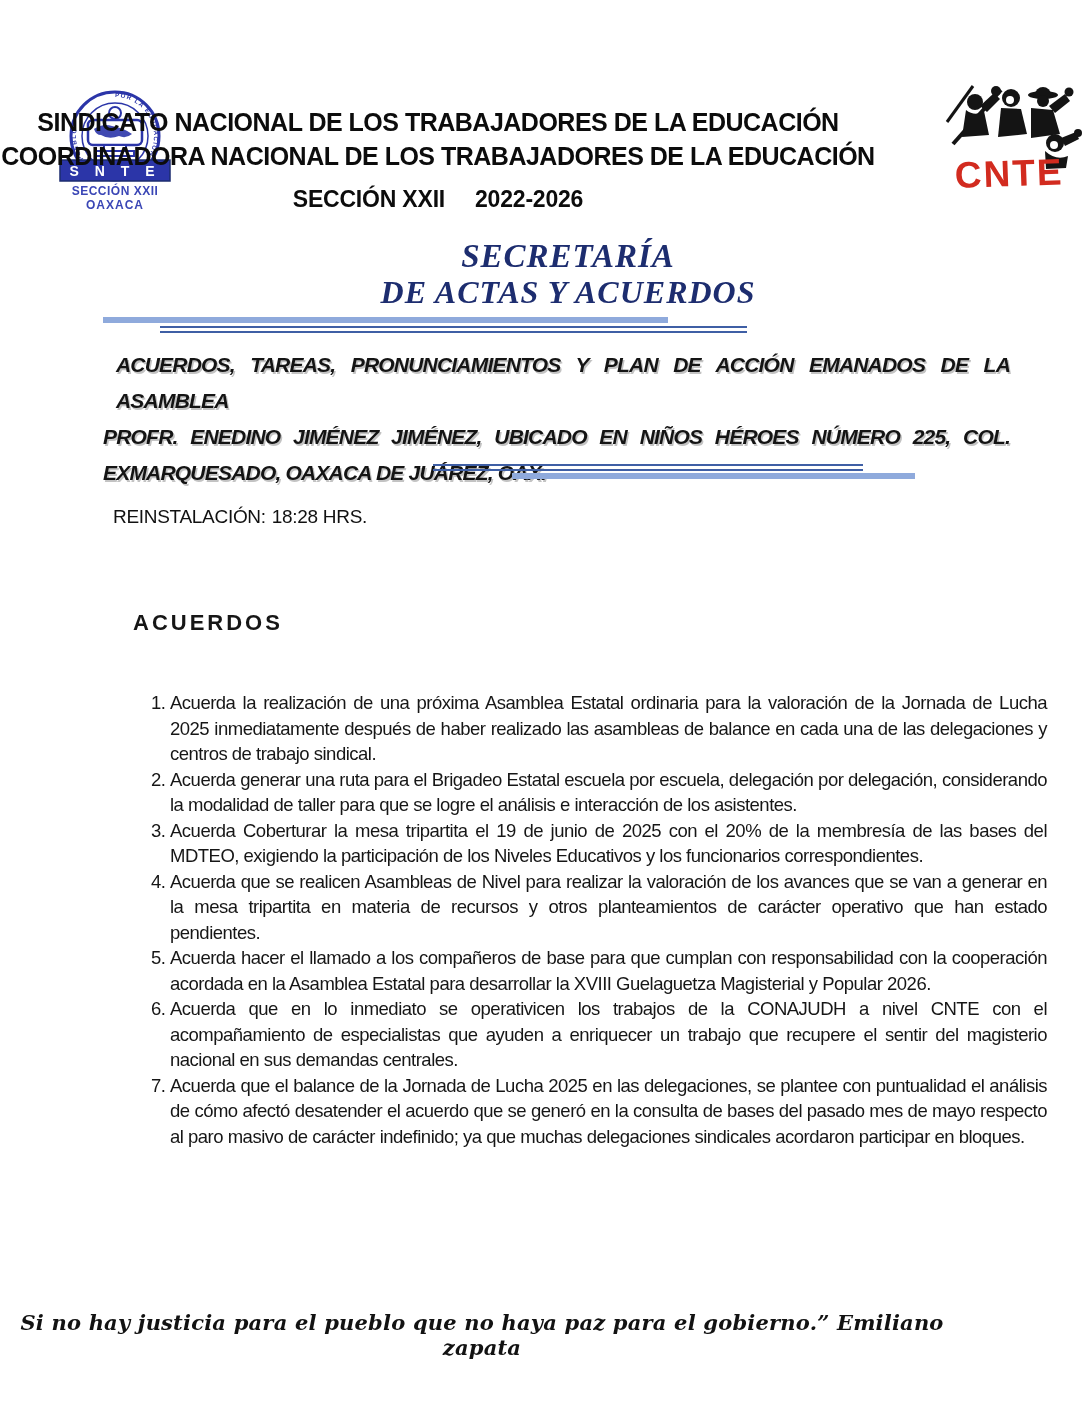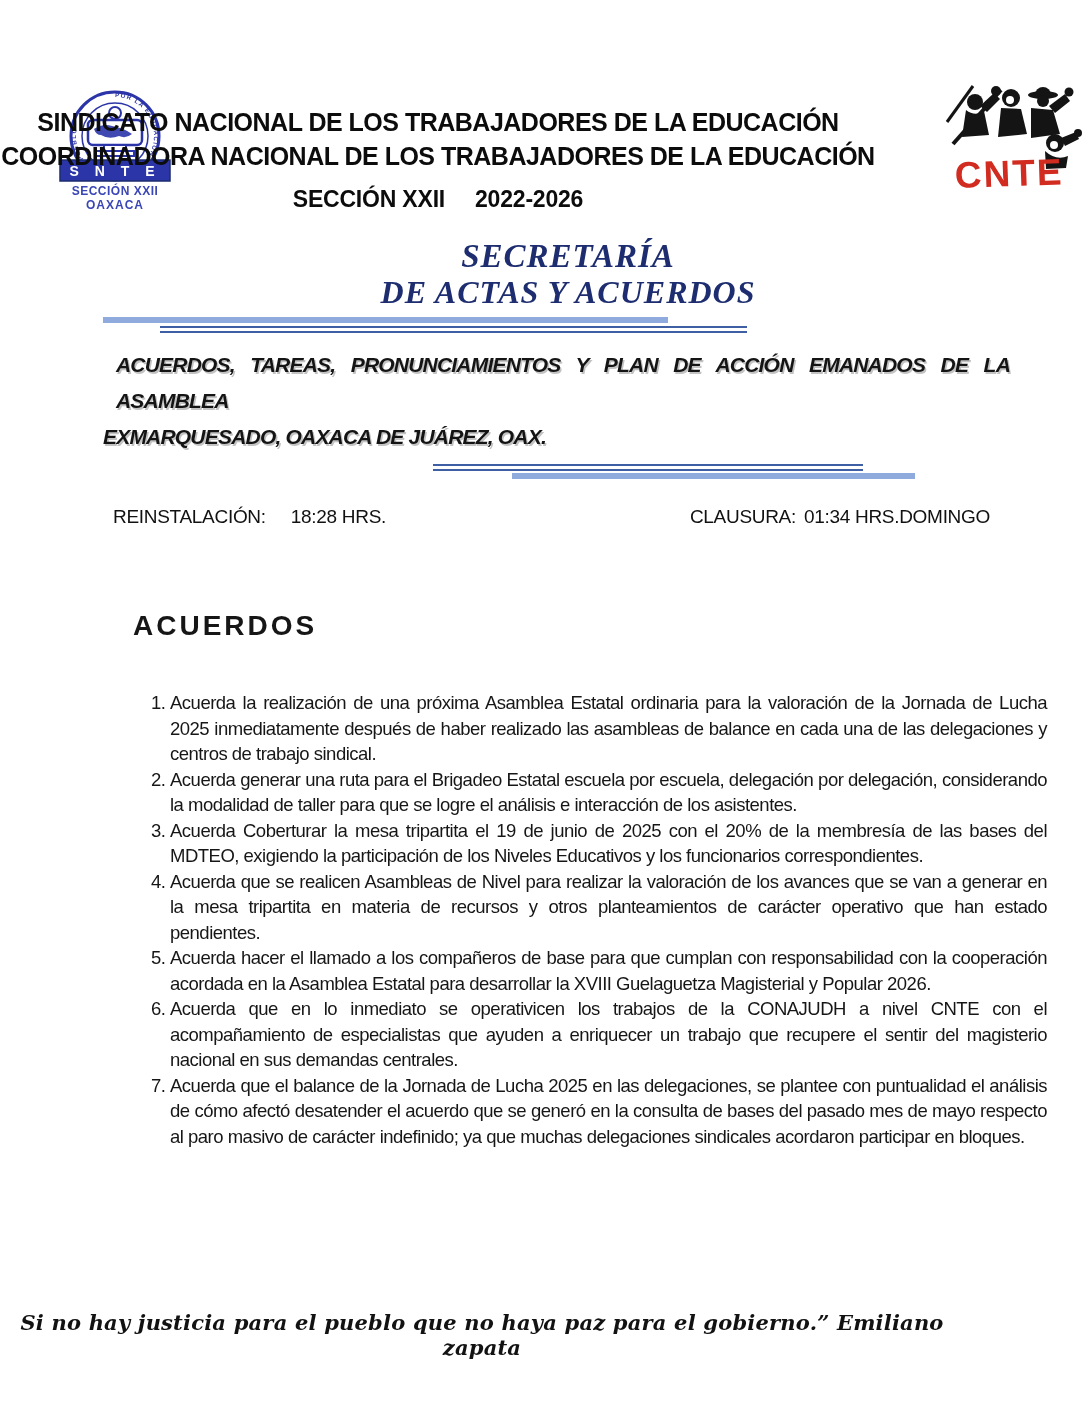--- a/index.html
+++ b/index.html
@@ -46,26 +46,26 @@
            letter-spacing: -0.8px; line-height: 36px; color: #141414;
            text-shadow: 1.5px 1.5px 0 rgba(145,145,145,0.55); }
   .intro .iline { text-align: justify; text-align-last: justify; white-space: normal; }
   .intro .iline.first { padding-left: 13px; }
   .intro .iline.last { text-align-last: left; }
 
   
   .session { position: absolute; left: 113px; top: 506px; width: 877px;
              display: flex; justify-content: space-between;
              font-size: 19px; letter-spacing: -0.3px; color: #111; }
-  .session .val { margin-left: 25px; }
+  .session .val { margin-left: 6px; }
   .session .val2 { margin-left: 8px; }
 
   
   .acuerdos-heading { position: absolute; left: 133px; top: 610px;
-                      font-size: 28px; font-weight: bold; letter-spacing: 3px; color: #161616; }
+                      font-size: 22px; font-weight: bold; letter-spacing: 3px; color: #161616; }
 
   ol.acuerdos { position: absolute; left: 133px; top: 686px; width: 877px;
                 margin: 4px; padding: 0 0 0 33px;
                 font-size: 18.5px; letter-spacing: -0.5px; line-height: 25.5px;
                 color: #161616; }
   ol.acuerdos li { text-align: justify; margin: 0; padding: 0; }
 
   
   .footer-quote { position: absolute; left: 0; top: 1310px; width: 964px;
                   text-align: center; font-family: "DejaVu Serif", serif;
@@ -134,29 +134,29 @@
   <div class="secretaria">
     <div class="s1">SECRETARÍA</div>
     <div class="s2">DE ACTAS Y ACUERDOS</div>
   </div>
 
   <div class="rule rule-thick ruleA1"></div>
   <div class="rule rule-double ruleA2"></div>
 
   <div class="intro">
     <div class="iline first">ACUERDOS, TAREAS, PRONUNCIAMIENTOS Y PLAN DE ACCIÓN EMANADOS DE LA ASAMBLEA</div>
+    <div class="iline">PROFR. ENEDINO JIMÉNEZ JIMÉNEZ, UBICADO EN NIÑOS HÉROES NÚMERO 225, COL.</div>
     <div class="iline last">EXMARQUESADO, OAXACA DE JUÁREZ, OAX.</div>
   </div>
 
   <div class="rule rule-double ruleB1"></div>
   <div class="rule rule-thick ruleB2"></div>
 
   <div class="session">
     <div><span>REINSTALACIÓN:</span><span class="val">18:28 HRS.</span></div>
-    <div><span>CLAUSURA:</span><span class="val2">01:34 HRS.DOMINGO</span></div>
   </div>
 
   <div class="acuerdos-heading">ACUERDOS</div>
 
   <ol class="acuerdos">
     <li>Acuerda la realización de una próxima Asamblea Estatal ordinaria para la valoración de la Jornada de Lucha 2025 inmediatamente después de haber realizado las asambleas de balance en cada una de las delegaciones y centros de trabajo sindical.</li>
     <li>Acuerda generar una ruta para el Brigadeo Estatal escuela por escuela, delegación por delegación, considerando la modalidad de taller para que se logre el análisis e interacción de los asistentes.</li>
     <li>Acuerda Coberturar la mesa tripartita el 19 de junio de 2025 con el 20% de la membresía de las bases del MDTEO, exigiendo la participación de los Niveles Educativos y los funcionarios correspondientes.</li>
     <li>Acuerda que se realicen Asambleas de Nivel para realizar la valoración de los avances que se van a generar en la mesa tripartita en materia de recursos y otros planteamientos de carácter operativo que han estado pendientes.</li>
     <li>Acuerda hacer el llamado a los compañeros de base para que cumplan con responsabilidad con la cooperación acordada en la Asamblea Estatal para desarrollar la XVIII Guelaguetza Magisterial y Popular 2026.</li>

